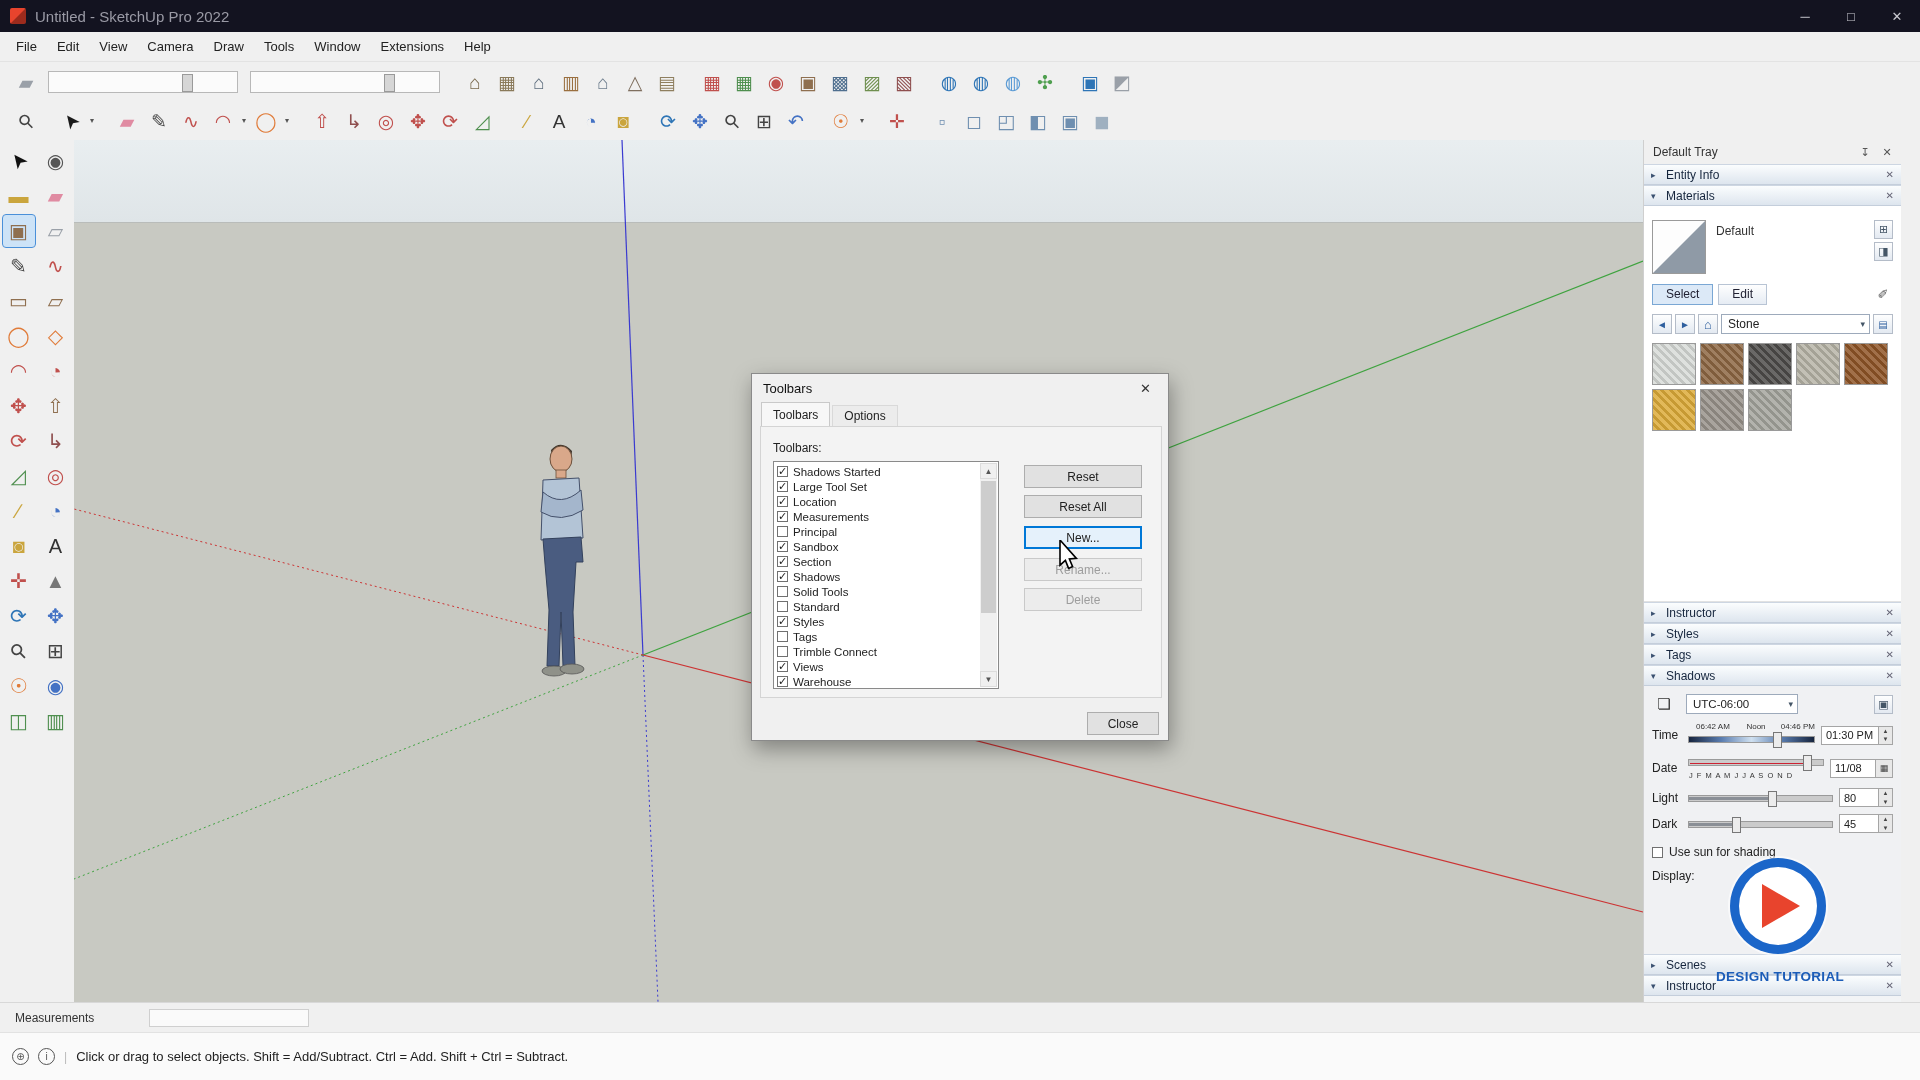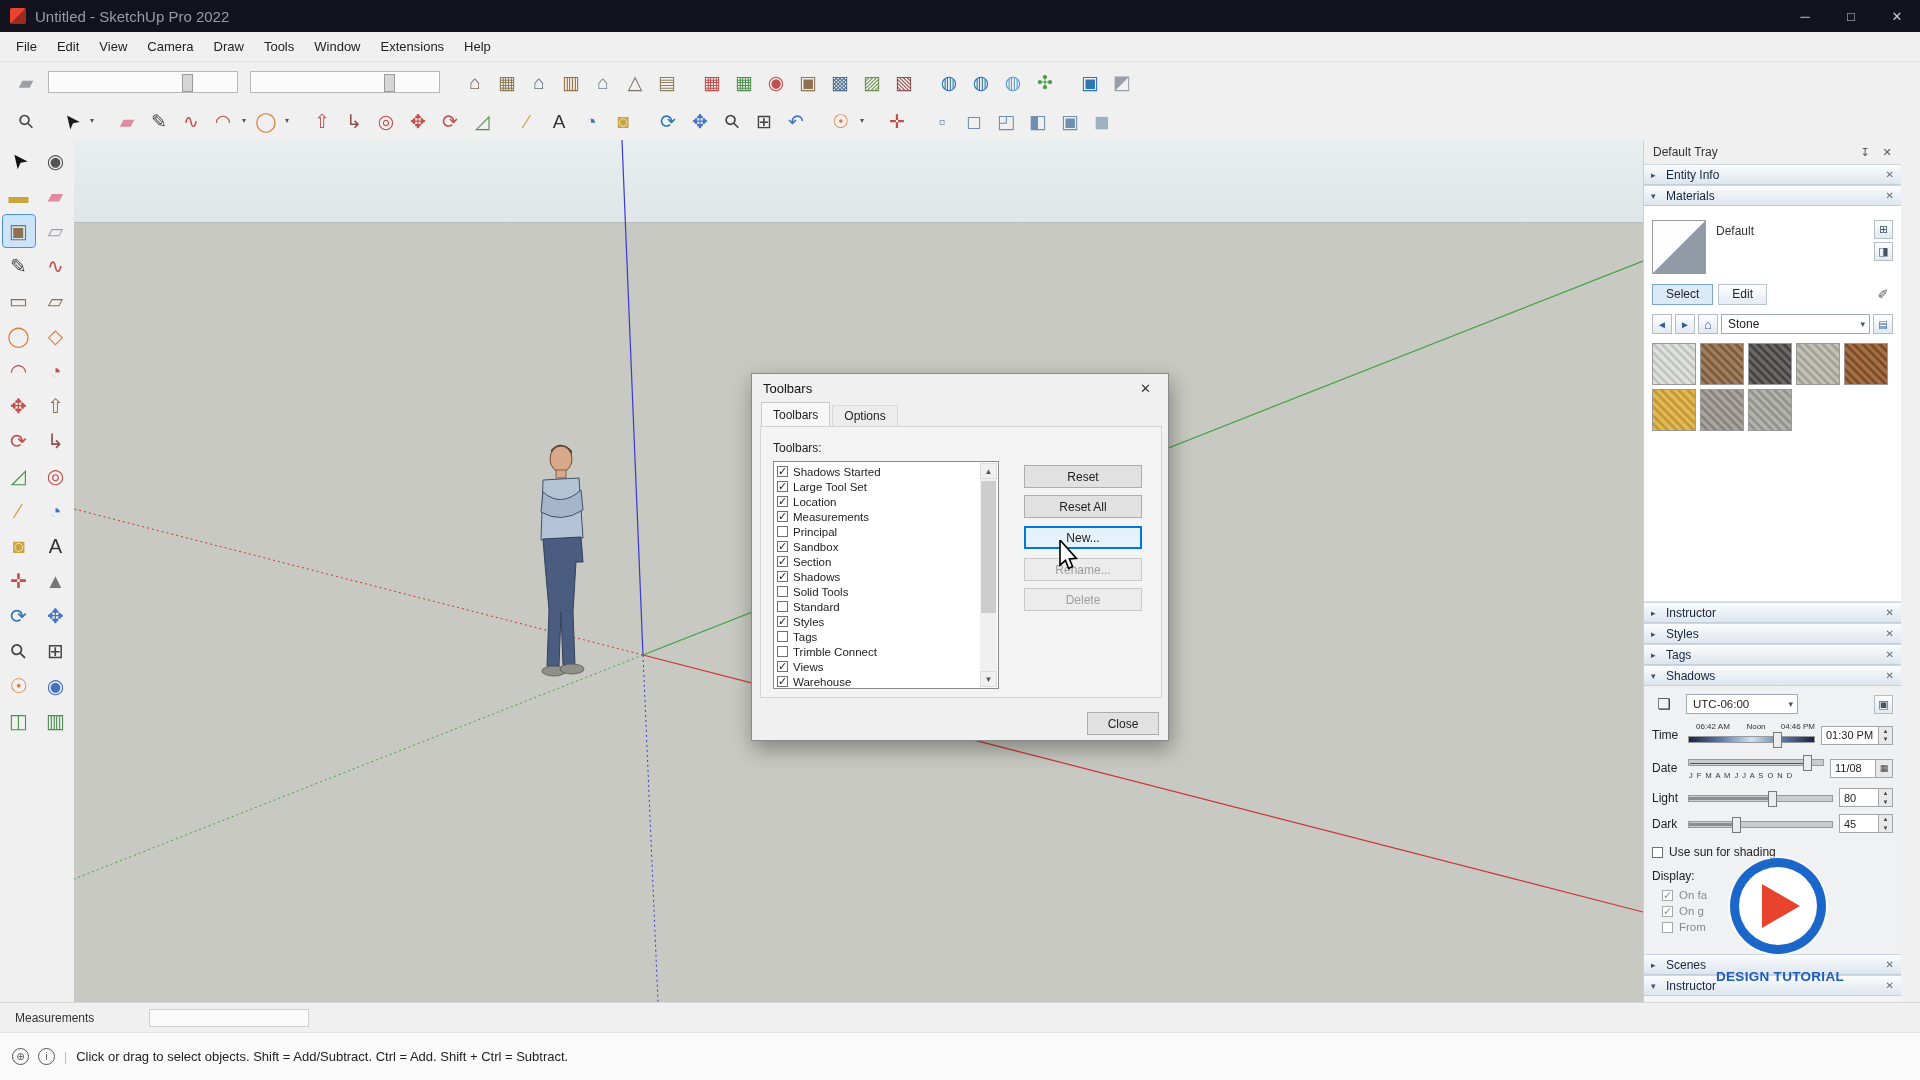--- a/index.html
+++ b/index.html
@@ -694,34 +694,20 @@
         </span>
     </div>
 
     <div class="sh-row sun-row">
       <span class="cb"></span>
       <span>Use sun for shading</span>
     </div>
 
     <div class="sh-display">
       <span class="disp-label">Display:</span>
-      <div id="display-options">
-          <div class="disp-row">
-            <span class="cb gray checked"></span>
-            <span>On fa</span>
-          </div>
-          <div class="disp-row">
-            <span class="cb gray checked"></span>
-            <span>On g</span>
-          </div>
-          <div class="disp-row">
-            <span class="cb gray"></span>
-            <span>From</span>
-          </div>
-        </div>
     </div>
   </div>
 
   <div class="sect-bar">
     <span class="sect-arrow">▸</span>
     <span>Scenes</span>
     <span class="sect-x">✕</span>
   </div>
   <div class="sect-bar">
     <span class="sect-arrow">▾</span>

